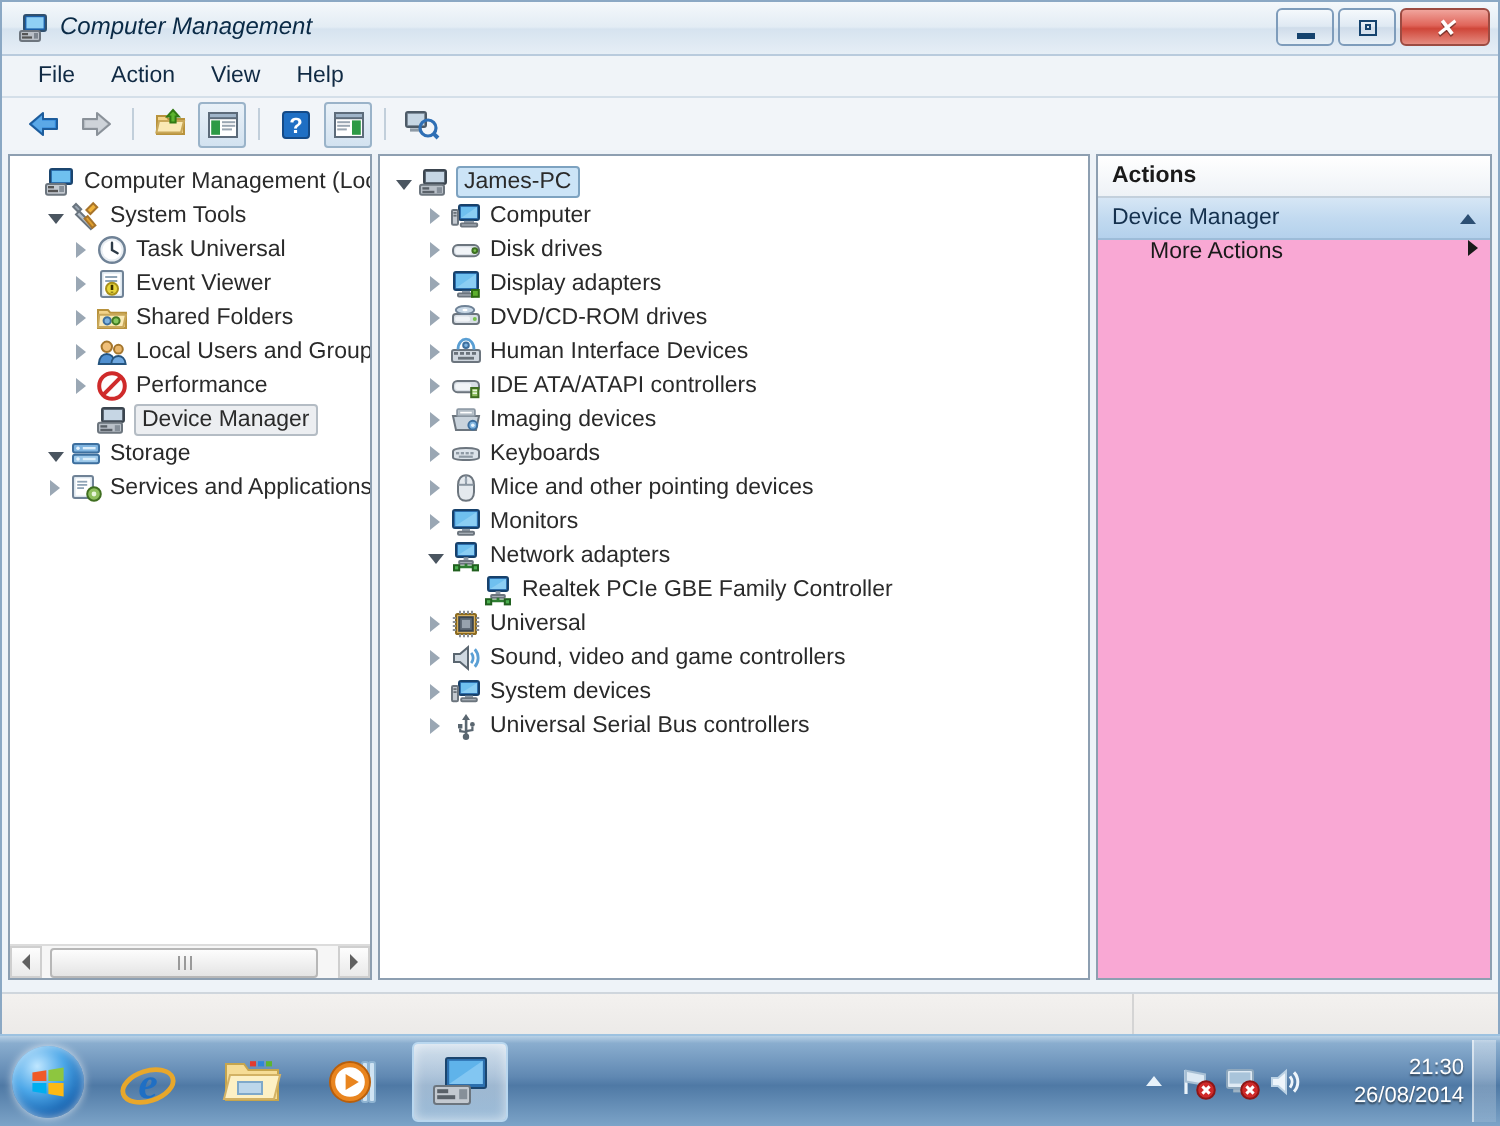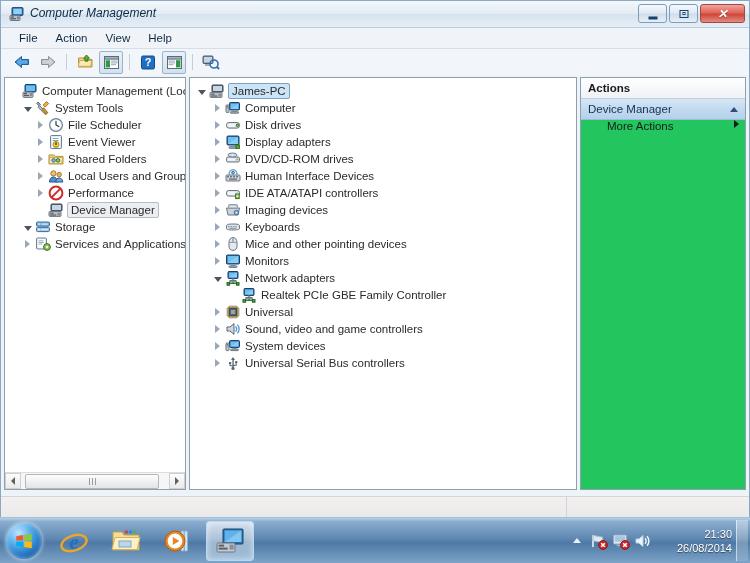--- a/index.html
+++ b/index.html
@@ -53,21 +53,21 @@
   .tbtn.pressed{border:1px solid #9ab3c9;background:linear-gradient(180deg,#e9f1f8,#d3e2f0);}
   .tsep{width:1px;height:16px;background:#c2cfdb;margin:0 4px;}
 
   
   #content{position:absolute;left:0;top:74px;right:0;height:415px;display:flex;
     background:#eef3f8;padding:2px 3px 0 3px;box-sizing:border-box;}
 
   .pane{background:#fff;border:1px solid #8d9fb1;box-sizing:border-box;position:relative;}
   #leftpane{width:182px;flex:none;margin-right:3px;}
   #midpane{flex:1;margin-right:3px;padding-left:28px;}
-  #rightpane{width:166px;flex:none;background:#22c55e;}
+  #rightpane{width:198px;flex:none;background:#f9a8d4;}
 
   .tree{position:absolute;left:0;top:0;right:0;bottom:0;overflow:hidden;padding:4px 0 0 0;}
   #leftpane .tree{bottom:17px;}
 
   .node{display:flex;align-items:center;height:17px;white-space:nowrap;cursor:default;}
   .node .exp{width:15px;height:17px;flex:none;display:flex;align-items:center;justify-content:center;}
   .node .ico{width:16px;height:16px;flex:none;margin-right:4px;display:flex;align-items:center;justify-content:center;}
   .node .lbl{font-size:11.5px;color:#2a2a2a;}
   .node.sel-active .lbl{background:#cce4f7;border:1px solid #7da2c0;padding:0 3px;margin-left:-1px;
     border-radius:2px;line-height:14px;}
@@ -272,21 +272,21 @@
               <span class="exp">
                 <span class="tri-closed"></span>
               </span>
               <span class="ico">
                 <svg width="16" height="16" viewBox="0 0 16 16">
                   <circle cx="8" cy="8" r="6.4" fill="#e9eef3" stroke="#6f8296" stroke-width="1.2"></circle>
                   <circle cx="8" cy="8" r="4.8" fill="#fff"></circle>
                   <path d="M8 4.4 L8 8 L10.8 9.6" stroke="#2d3a46" stroke-width="1.2" fill="none" stroke-linecap="round"></path>
                 </svg>
               </span>
-              <span class="lbl">File Scheduler</span>
+              <span class="lbl">Task Universal</span>
             </div>
             <div class="node" style="padding-left:28px">
               <span class="exp">
                 <span class="tri-closed"></span>
               </span>
               <span class="ico">
                 <svg width="16" height="16" viewBox="0 0 16 16">
                   <rect x="2.5" y="1.5" width="11" height="13" rx="1" fill="#dde7ef" stroke="#6f8296"></rect>
                   <rect x="3.8" y="2.8" width="8.4" height="10.4" fill="#fff"></rect>
                   <rect x="4.6" y="4" width="6" height="1" fill="#8fa4b6"></rect>

